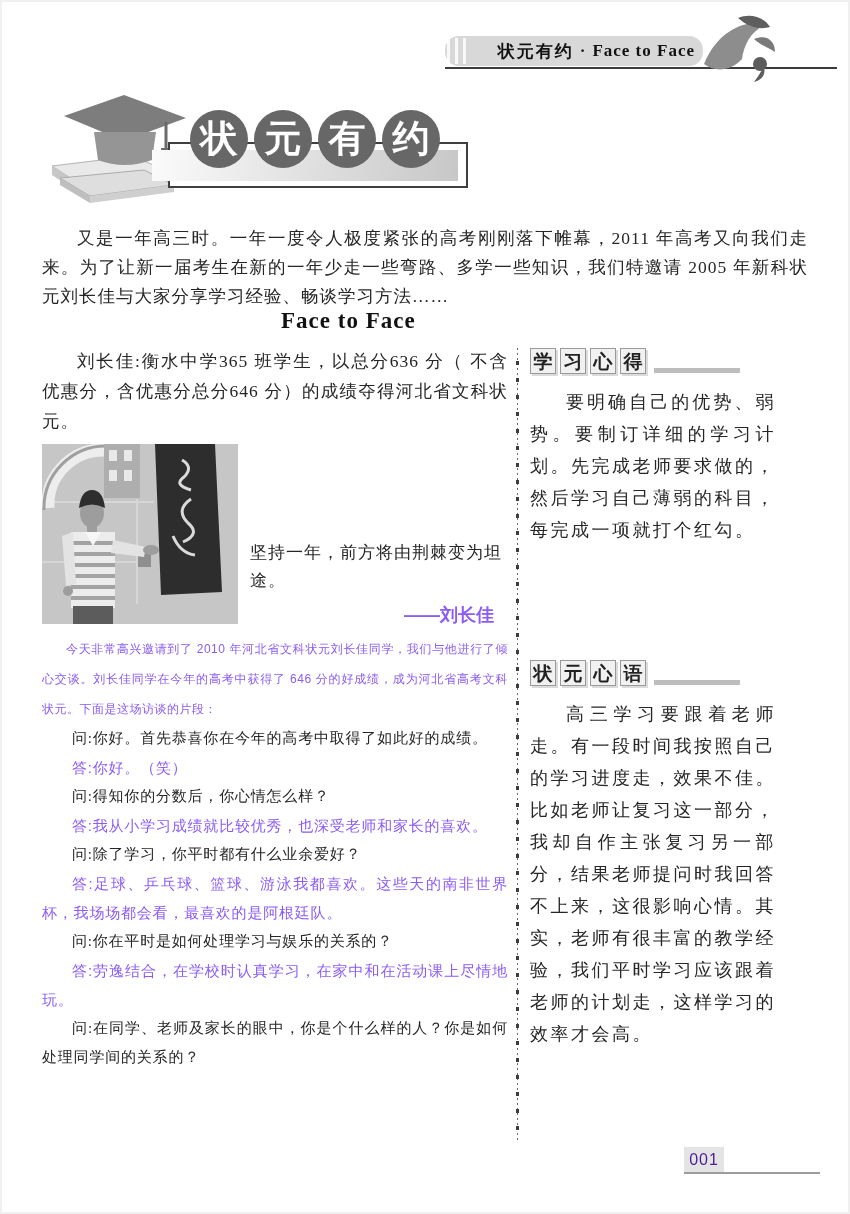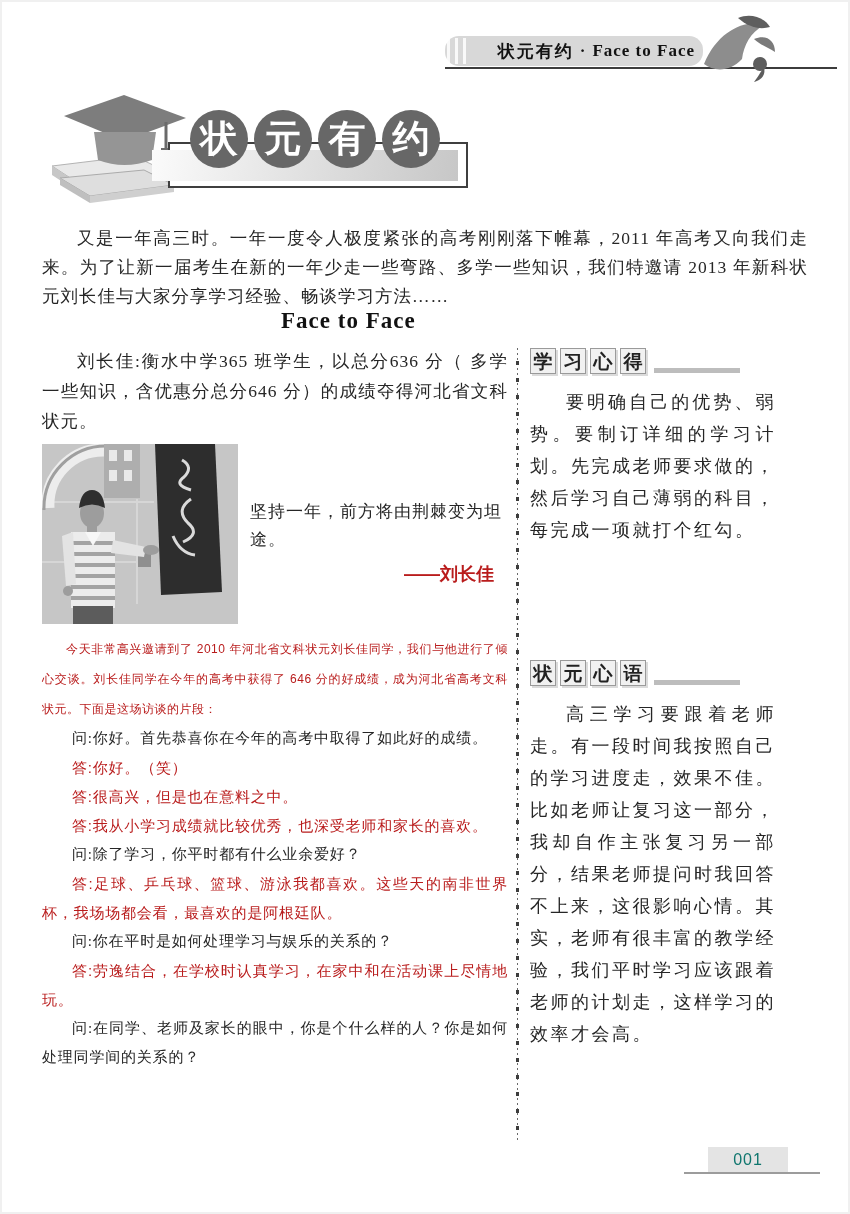--- a/index.html
+++ b/index.html
@@ -4,21 +4,21 @@
 <title>状元有约 · Face to Face</title>
 <style>
   * { margin:0; padding:0; box-sizing:border-box; }
   html,body { background:#fff; }
   .page {
     position:relative; width:850px; height:1214px; background:#ffffff;
     font-family:"Liberation Serif", serif; color:#1c1c1c; overflow:hidden;
     box-shadow: inset 0 0 0 2px #f0f0f0;
   }
   .kai { font-family:"Liberation Serif", serif; color:#262626; }
-  .hei { font-family:"Liberation Sans", sans-serif; color:#b91c1c; }
+  .hei { font-family:"Liberation Sans", sans-serif; color:#8b5cf6; }
 
   
   .header-bar {
     position:absolute; left:445px; top:36px; width:258px; height:30px;
     background:#d8d8d8; display:flex; align-items:center; justify-content:flex-end;
     padding-right:8px; font-size:17px; font-weight:bold; letter-spacing:1px; color:#121212;border-radius:14px;
   }
   .header-bar::before {
     content:""; position:absolute; left:2px; top:2px; bottom:2px; width:22px;
     background:repeating-linear-gradient(to right, rgba(255,255,255,.85) 0 3px, rgba(255,255,255,0) 3px 8px);
@@ -56,21 +56,21 @@
     position:absolute; left:281px; top:308px; font-size:23px; font-weight:bold;
     letter-spacing:1px; color:#111;
   }
 
   
   .main-col { position:absolute; left:42px; top:346px; width:466px; }
   .profile { font-size:17.5px; line-height:30px; text-indent:2em; text-align:justify; letter-spacing:1px; }
   .photo-row { margin-top:8px; display:flex; height:180px; }
   .photo-row svg { flex:0 0 auto; }
   .quote-wrap { flex:1; margin-left:12px; padding-top:54px; }
-  .photo-quote { font-size:17px; line-height:28px; letter-spacing:1px; }
+  .photo-quote { font-size:17px; line-height:28px; letter-spacing:1px;margin-top:41px; }
   .photo-quote-attr { text-align:right; font-weight:bold; font-size:18px; padding-right:14px; margin-top:8px; }
   .lead { margin-top:10px; font-size:12px; line-height:30px; text-indent:2em; text-align:justify; letter-spacing:.5px; }
   .qa p { font-size:15px; line-height:29px; text-indent:2em; text-align:justify; letter-spacing:.8px; }
 
   
   .divider {
     position:absolute; left:516px; top:348px; width:3px; height:794px;
     background:
       repeating-linear-gradient(to bottom, transparent 0 13px, #3d3d3d 13px 17px) 0 0/3px 100% no-repeat,
       repeating-linear-gradient(to bottom, #6a6a6a 0 2px, transparent 2px 5px) 1px 0/1px 100% no-repeat;
@@ -86,23 +86,23 @@
   }
   .title-underline { width:86px; height:5px; background:#bdbdbd; margin-left:4px; margin-bottom:1px; }
   .side-body {
     margin-top:12px; font-size:18px; line-height:32px; letter-spacing:2.5px;
     text-indent:2em; text-align:justify;
   }
   .box2 { margin-top:112px; }
 
   
   .page-num {
-    position:absolute; left:684px; top:1147px; width:80px; height:25px; background:#e4e4e4;
-    font-family:"Liberation Sans", sans-serif; font-size:16px; color:#0f766e;
-    text-align:center; line-height:25px; letter-spacing:1px;margin-left:24px;
+    position:absolute; left:684px; top:1147px; width:40px; height:25px; background:#e4e4e4;
+    font-family:"Liberation Sans", sans-serif; font-size:16px; color:#4c1d95;
+    text-align:center; line-height:25px; letter-spacing:1px;
   }
   .footer-rule { position:absolute; left:684px; top:1172px; width:136px; height:2px; background:#9c9c9c; }
 </style>
 </head>
 <body>
 
 <div class="page">
 
   <div class="header-bar">
     <span class="zh">状元有约</span>
@@ -136,26 +136,26 @@
   </div>
   <div class="banner-box"></div>
   <div class="banner-band"></div>
   <div class="banner-circles">
     <div class="banner-circle">状</div>
     <div class="banner-circle">元</div>
     <div class="banner-circle">有</div>
     <div class="banner-circle">约</div>
   </div>
 
-  <p class="intro kai">又是一年高三时。一年一度令人极度紧张的高考刚刚落下帷幕，2011 年高考又向我们走来。为了让新一届考生在新的一年少走一些弯路、多学一些知识，我们特邀请 2013 年新科状元刘长佳与大家分享学习经验、畅谈学习方法……</p>
+  <p class="intro kai">又是一年高三时。一年一度令人极度紧张的高考刚刚落下帷幕，2011 年高考又向我们走来。为了让新一届考生在新的一年少走一些弯路、多学一些知识，我们特邀请 2005 年新科状元刘长佳与大家分享学习经验、畅谈学习方法……</p>
 
   <div class="face-heading">Face to Face</div>
 
   <div class="main-col">
-    <p class="profile kai">刘长佳:衡水中学365 班学生，以总分636 分（ 多学一些知识，含优惠分总分646 分）的成绩夺得河北省文科状元。</p>
+    <p class="profile kai">刘长佳:衡水中学365 班学生，以总分636 分（ 不含优惠分，含优惠分总分646 分）的成绩夺得河北省文科状元。</p>
 
     <div class="photo-row">
       <svg width="196" height="180" viewBox="0 0 196 180">
         <rect width="196" height="180" fill="#c6c6c6"></rect>
         <path d="M0,58 H112 M0,118 H108 M95,55 V160" stroke="#d6d6d6" stroke-width="2" fill="none"></path>
         <path d="M62,6 A55,55 0 0 0 6,64" stroke="#ededed" stroke-width="13" fill="none"></path>
         <path d="M66,2 A62,62 0 0 0 2,66" stroke="#9f9f9f" stroke-width="3" fill="none"></path>
         <rect x="62" y="0" width="36" height="54" fill="#aeaeae"></rect>
         <rect x="67" y="6" width="8" height="11" fill="#e9e9e9"></rect>
         <rect x="82" y="6" width="8" height="11" fill="#e9e9e9"></rect>
@@ -180,21 +180,21 @@
         <div class="photo-quote kai">坚持一年，前方将由荆棘变为坦途。</div>
         <div class="photo-quote-attr hei">——刘长佳</div>
       </div>
     </div>
 
     <p class="lead hei">今天非常高兴邀请到了 2010 年河北省文科状元刘长佳同学，我们与他进行了倾心交谈。刘长佳同学在今年的高考中获得了 646 分的好成绩，成为河北省高考文科状元。下面是这场访谈的片段：</p>
 
     <div class="qa">
       <p class="kai">问:你好。首先恭喜你在今年的高考中取得了如此好的成绩。</p>
       <p class="hei">答:你好。（笑）</p>
-      <p class="hei">答:很高兴，但是也在意料之中。</p>
+      <p class="kai">问:得知你的分数后，你心情怎么样？</p>
       <p class="hei">答:我从小学习成绩就比较优秀，也深受老师和家长的喜欢。</p>
       <p class="kai">问:除了学习，你平时都有什么业余爱好？</p>
       <p class="hei">答:足球、乒乓球、篮球、游泳我都喜欢。这些天的南非世界杯，我场场都会看，最喜欢的是阿根廷队。</p>
       <p class="kai">问:你在平时是如何处理学习与娱乐的关系的？</p>
       <p class="hei">答:劳逸结合，在学校时认真学习，在家中和在活动课上尽情地玩。</p>
       <p class="kai">问:在同学、老师及家长的眼中，你是个什么样的人？你是如何处理同学间的关系的？</p>
 
     </div>
   </div>
 

